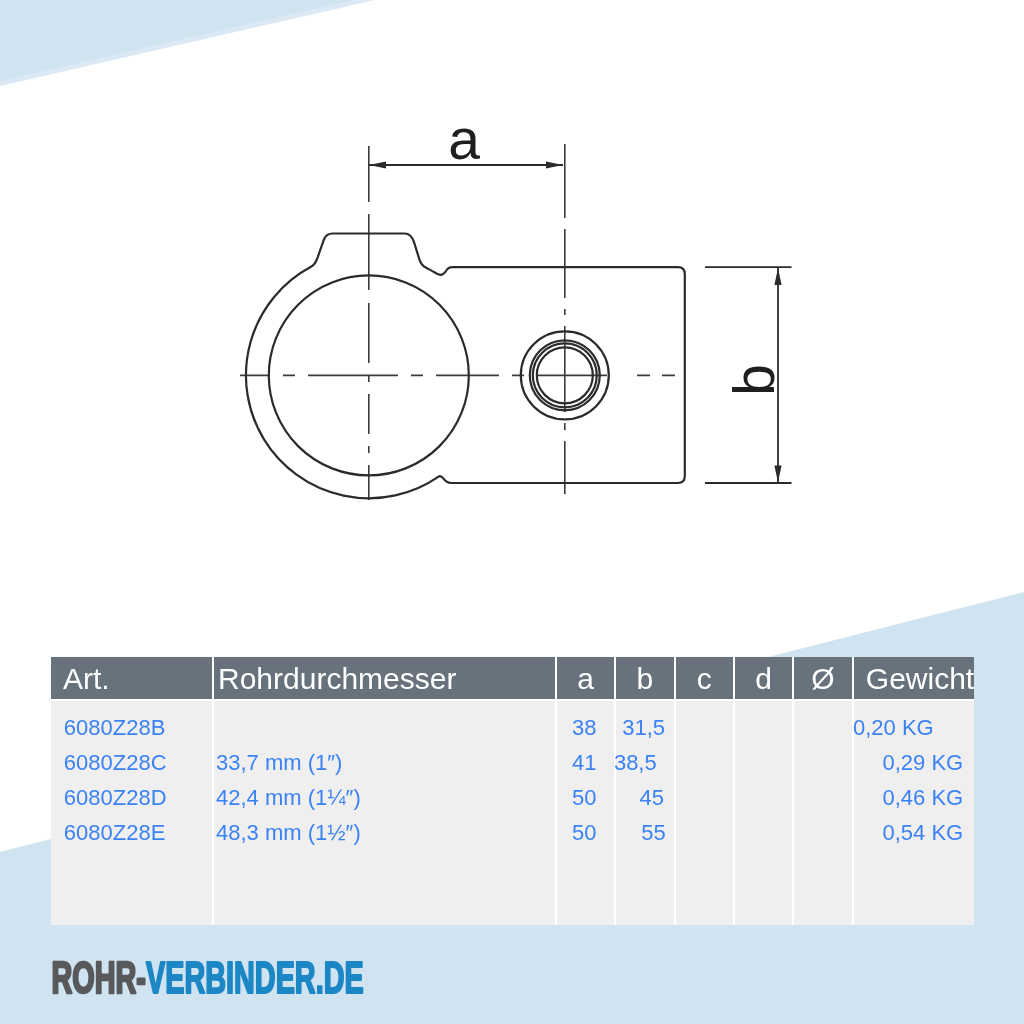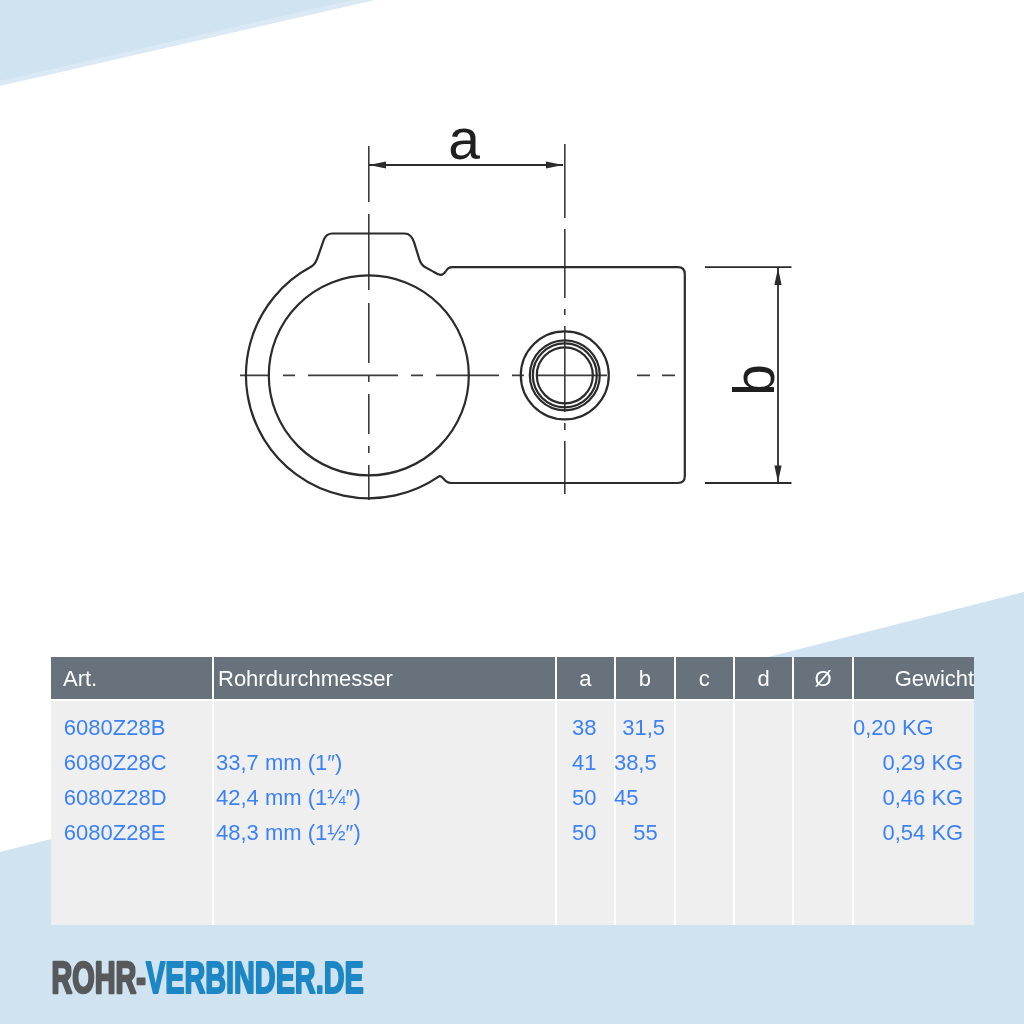--- a/index.html
+++ b/index.html
@@ -1,20 +1,20 @@
 <!DOCTYPE html>
 <html><head>
 <meta charset="utf-8">
 <style>
   html,body{margin:0;padding:0;}
   #page{position:relative;width:1024px;height:1024px;background:#ffffff;overflow:hidden;
         font-family:"Liberation Sans",sans-serif;}
   .abs{position:absolute;}
   .hcell{position:absolute;top:657px;height:41.5px;background:#67727c;}
-  .htext{position:absolute;top:657px;height:48px;line-height:43px;color:#ffffff;font-size:22px;}
+  .htext{position:absolute;top:657px;height:48px;line-height:43px;color:#ffffff;font-size:30px;}
   .btext{position:absolute;height:35px;line-height:35px;color:#3b82f6;font-size:22px;white-space:nowrap;}
   .vdiv{position:absolute;top:657px;height:268px;width:2px;background:#ffffff;}
 </style>
 </head>
 <body>
 <div id="page">
 
   <svg class="abs" style="left:0;top:0;" width="1024" height="1024" viewBox="0 0 1024 1024">
 
     <polygon points="0,0 375,0 0,86" fill="#dbe9f5"></polygon>
@@ -105,21 +105,21 @@
 
   <div class="btext" style="left:63.8px;top:744.8px;">6080Z28C</div>
   <div class="btext" style="left:216px;top:744.8px;">33,7 mm (1″)</div>
   <div class="btext" style="left:554.5px;top:744.8px;width:59.4px;text-align:center;">41</div>
   <div class="btext" style="left:613.9px;top:744.8px;width:39px;text-align:center;">38,5</div>
   <div class="btext" style="left:853px;top:744.8px;width:110.2px;text-align:right;">0,29 KG</div>
 
   <div class="btext" style="left:63.8px;top:779.8px;">6080Z28D</div>
   <div class="btext" style="left:216px;top:779.8px;">42,4 mm (1¼″)</div>
   <div class="btext" style="left:554.5px;top:779.8px;width:59.4px;text-align:center;">50</div>
-  <div class="btext" style="left:613.9px;top:779.8px;width:50px;text-align:left;">45</div>
+  <div class="btext" style="left:613.9px;top:779.8px;width:50px;text-align:right;">45</div>
   <div class="btext" style="left:853px;top:779.8px;width:110.2px;text-align:right;">0,46 KG</div>
 
   <div class="btext" style="left:63.8px;top:814.8px;">6080Z28E</div>
   <div class="btext" style="left:216px;top:814.8px;">48,3 mm (1½″)</div>
   <div class="btext" style="left:554.5px;top:814.8px;width:59.4px;text-align:center;">50</div>
-  <div class="btext" style="left:613.9px;top:814.8px;width:63px;text-align:center;">55</div>
+  <div class="btext" style="left:613.9px;top:814.8px;width:63px;text-align:center;padding-left:8px;">55</div>
   <div class="btext" style="left:853px;top:814.8px;width:110.2px;text-align:right;">0,54 KG</div>
 </div>
 
 </body></html>

